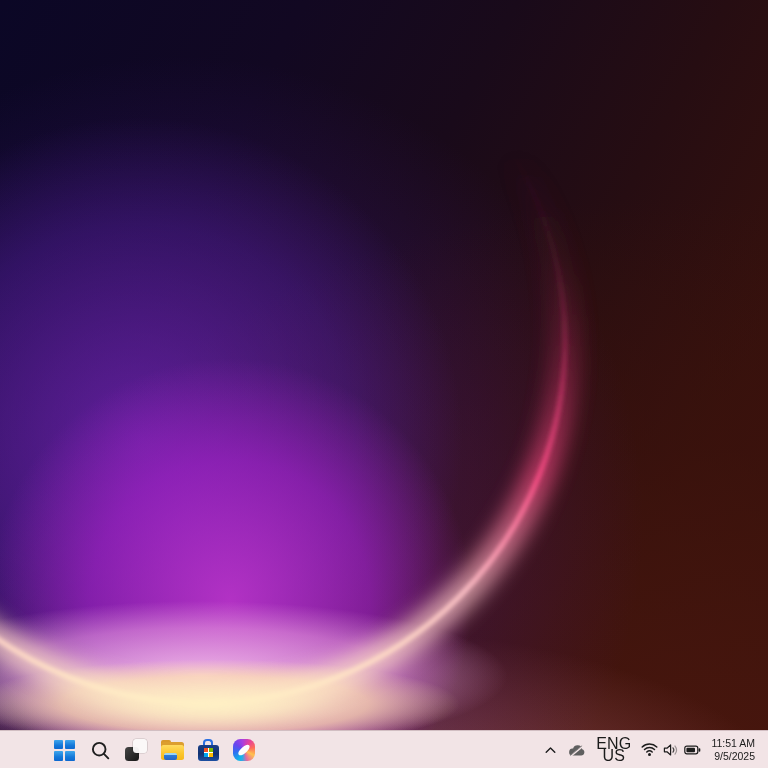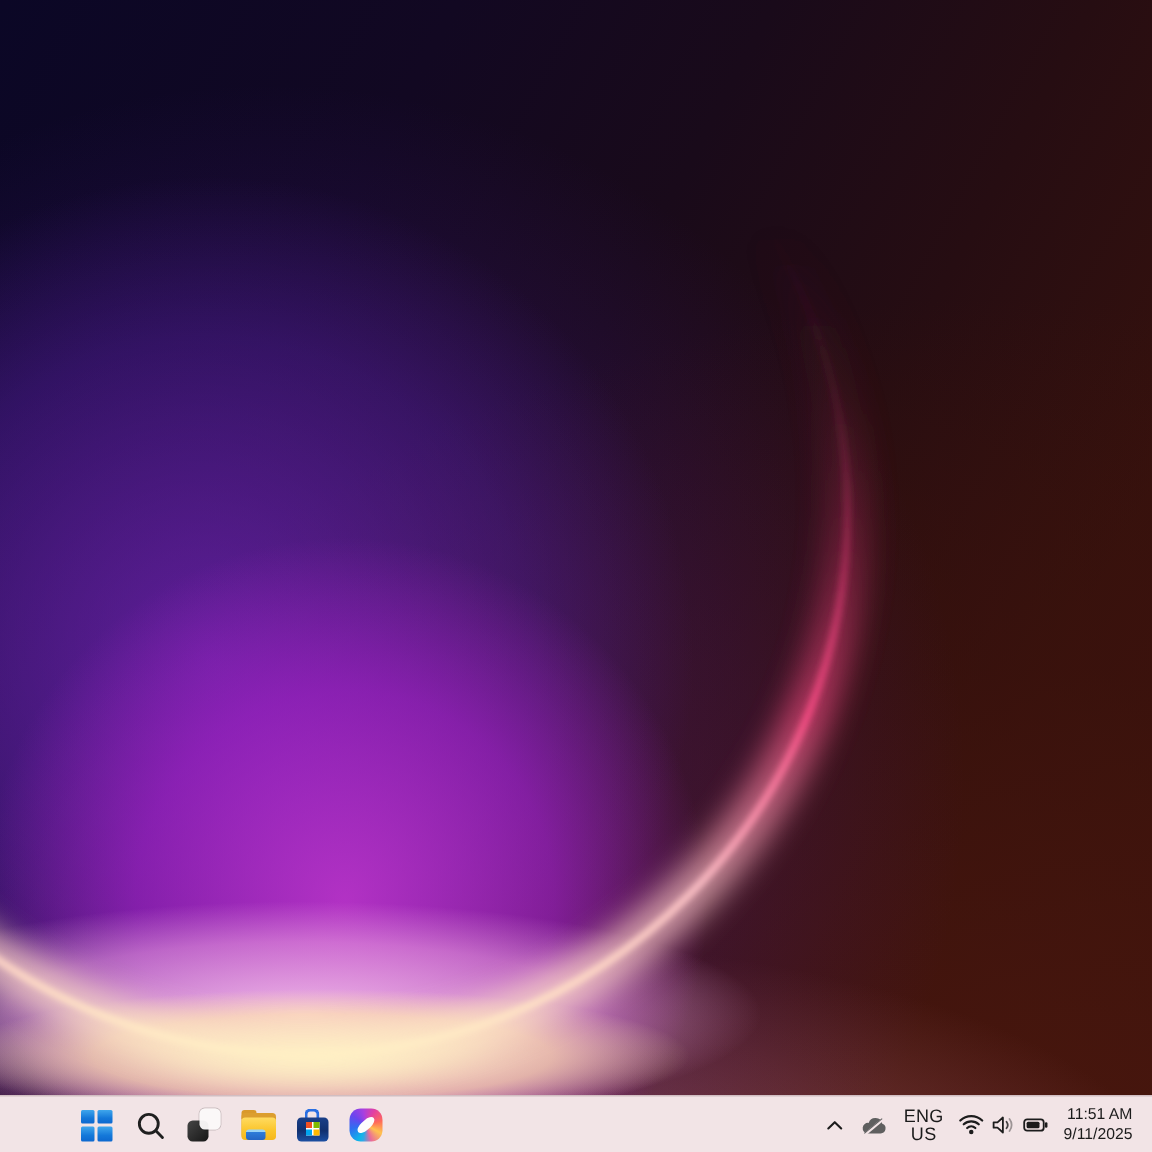--- a/index.html
+++ b/index.html
@@ -71,21 +71,21 @@
   .copilot{position:relative;width:22px;height:22px;border-radius:34%;overflow:hidden;
     background:conic-gradient(from 205deg at 50% 50%,
       #0fb6e9 0%,#2f6ff0 14%,#6a45ee 28%,#a83fe0 40%,#e4409f 52%,#ff6a5a 64%,#ffc24f 76%,#e86a9d 88%,#2fa8e8 96%,#0fb6e9 100%);}
   .copilot .lens{position:absolute;left:18%;top:36%;width:64%;height:28%;background:#fdfdfd;
     border-radius:50%/60%;transform:rotate(-42deg);}
 
   
   .taskbar-tray{position:absolute;right:0;top:0;height:38px;display:flex;align-items:center;gap:2px;padding-right:9px;}
   .tray-btn{height:32px;display:flex;align-items:center;justify-content:center;border-radius:5px;cursor:pointer;
     padding:0 4px;color:#1b1b1b;}
-  .lang{font-size:12px;line-height:12.5px;text-align:center;letter-spacing:0.2px;}
+  .lang{font-size:16px;line-height:12.5px;text-align:center;letter-spacing:0.2px;}
   .status-cluster{gap:5px;}
   .clock{font-size:10.5px;line-height:13px;text-align:right;white-space:nowrap;}
   svg.ticon{display:block;}
 </style>
 </head>
 <body>
 
 <div class="desktop">
 
   <div class="wallpaper">
@@ -206,19 +206,19 @@
         <svg class="ticon" width="17" height="12" viewBox="0 0 17 12">
           <rect x="0.8" y="2.2" width="13" height="7.6" rx="2" fill="none" stroke="#1c1c1c" stroke-width="1.2"></rect>
           <rect x="2.4" y="3.8" width="8.6" height="4.4" rx="1" fill="#1c1c1c"></rect>
           <rect x="14.6" y="4.2" width="1.7" height="3.6" rx="0.8" fill="#1c1c1c"></rect>
         </svg>
       </div>
 
       <div class="tray-btn clock">
         <div>
           <div>11:51 AM</div>
-          <div>9/11/2025</div>
+          <div>9/5/2025</div>
         </div>
       </div>
 
     </div>
   </div>
 </div>
 
 </body></html>

